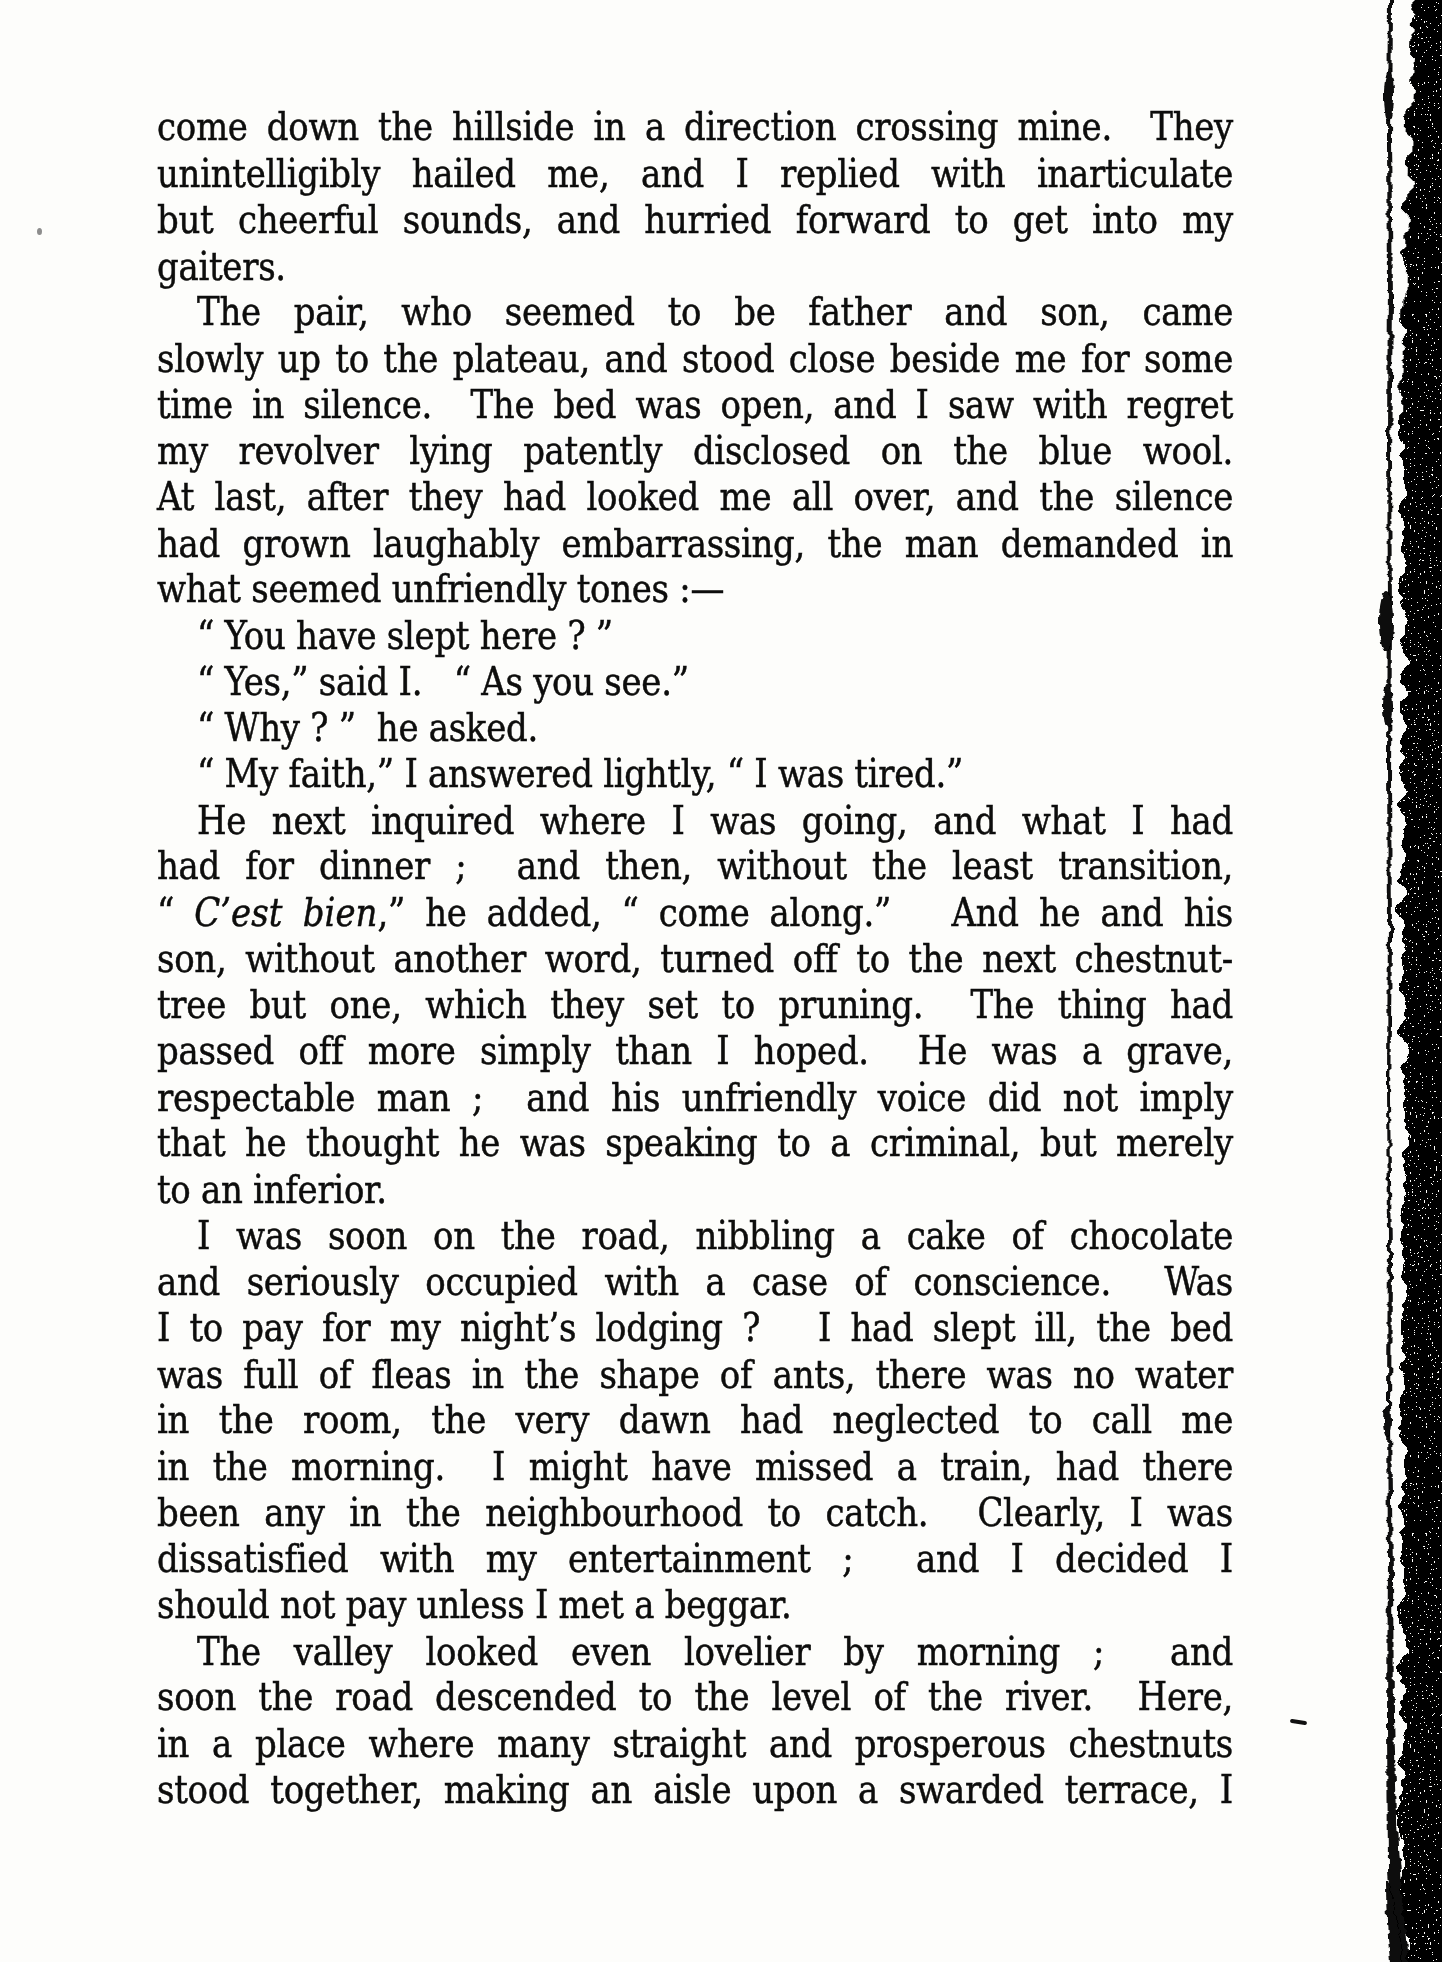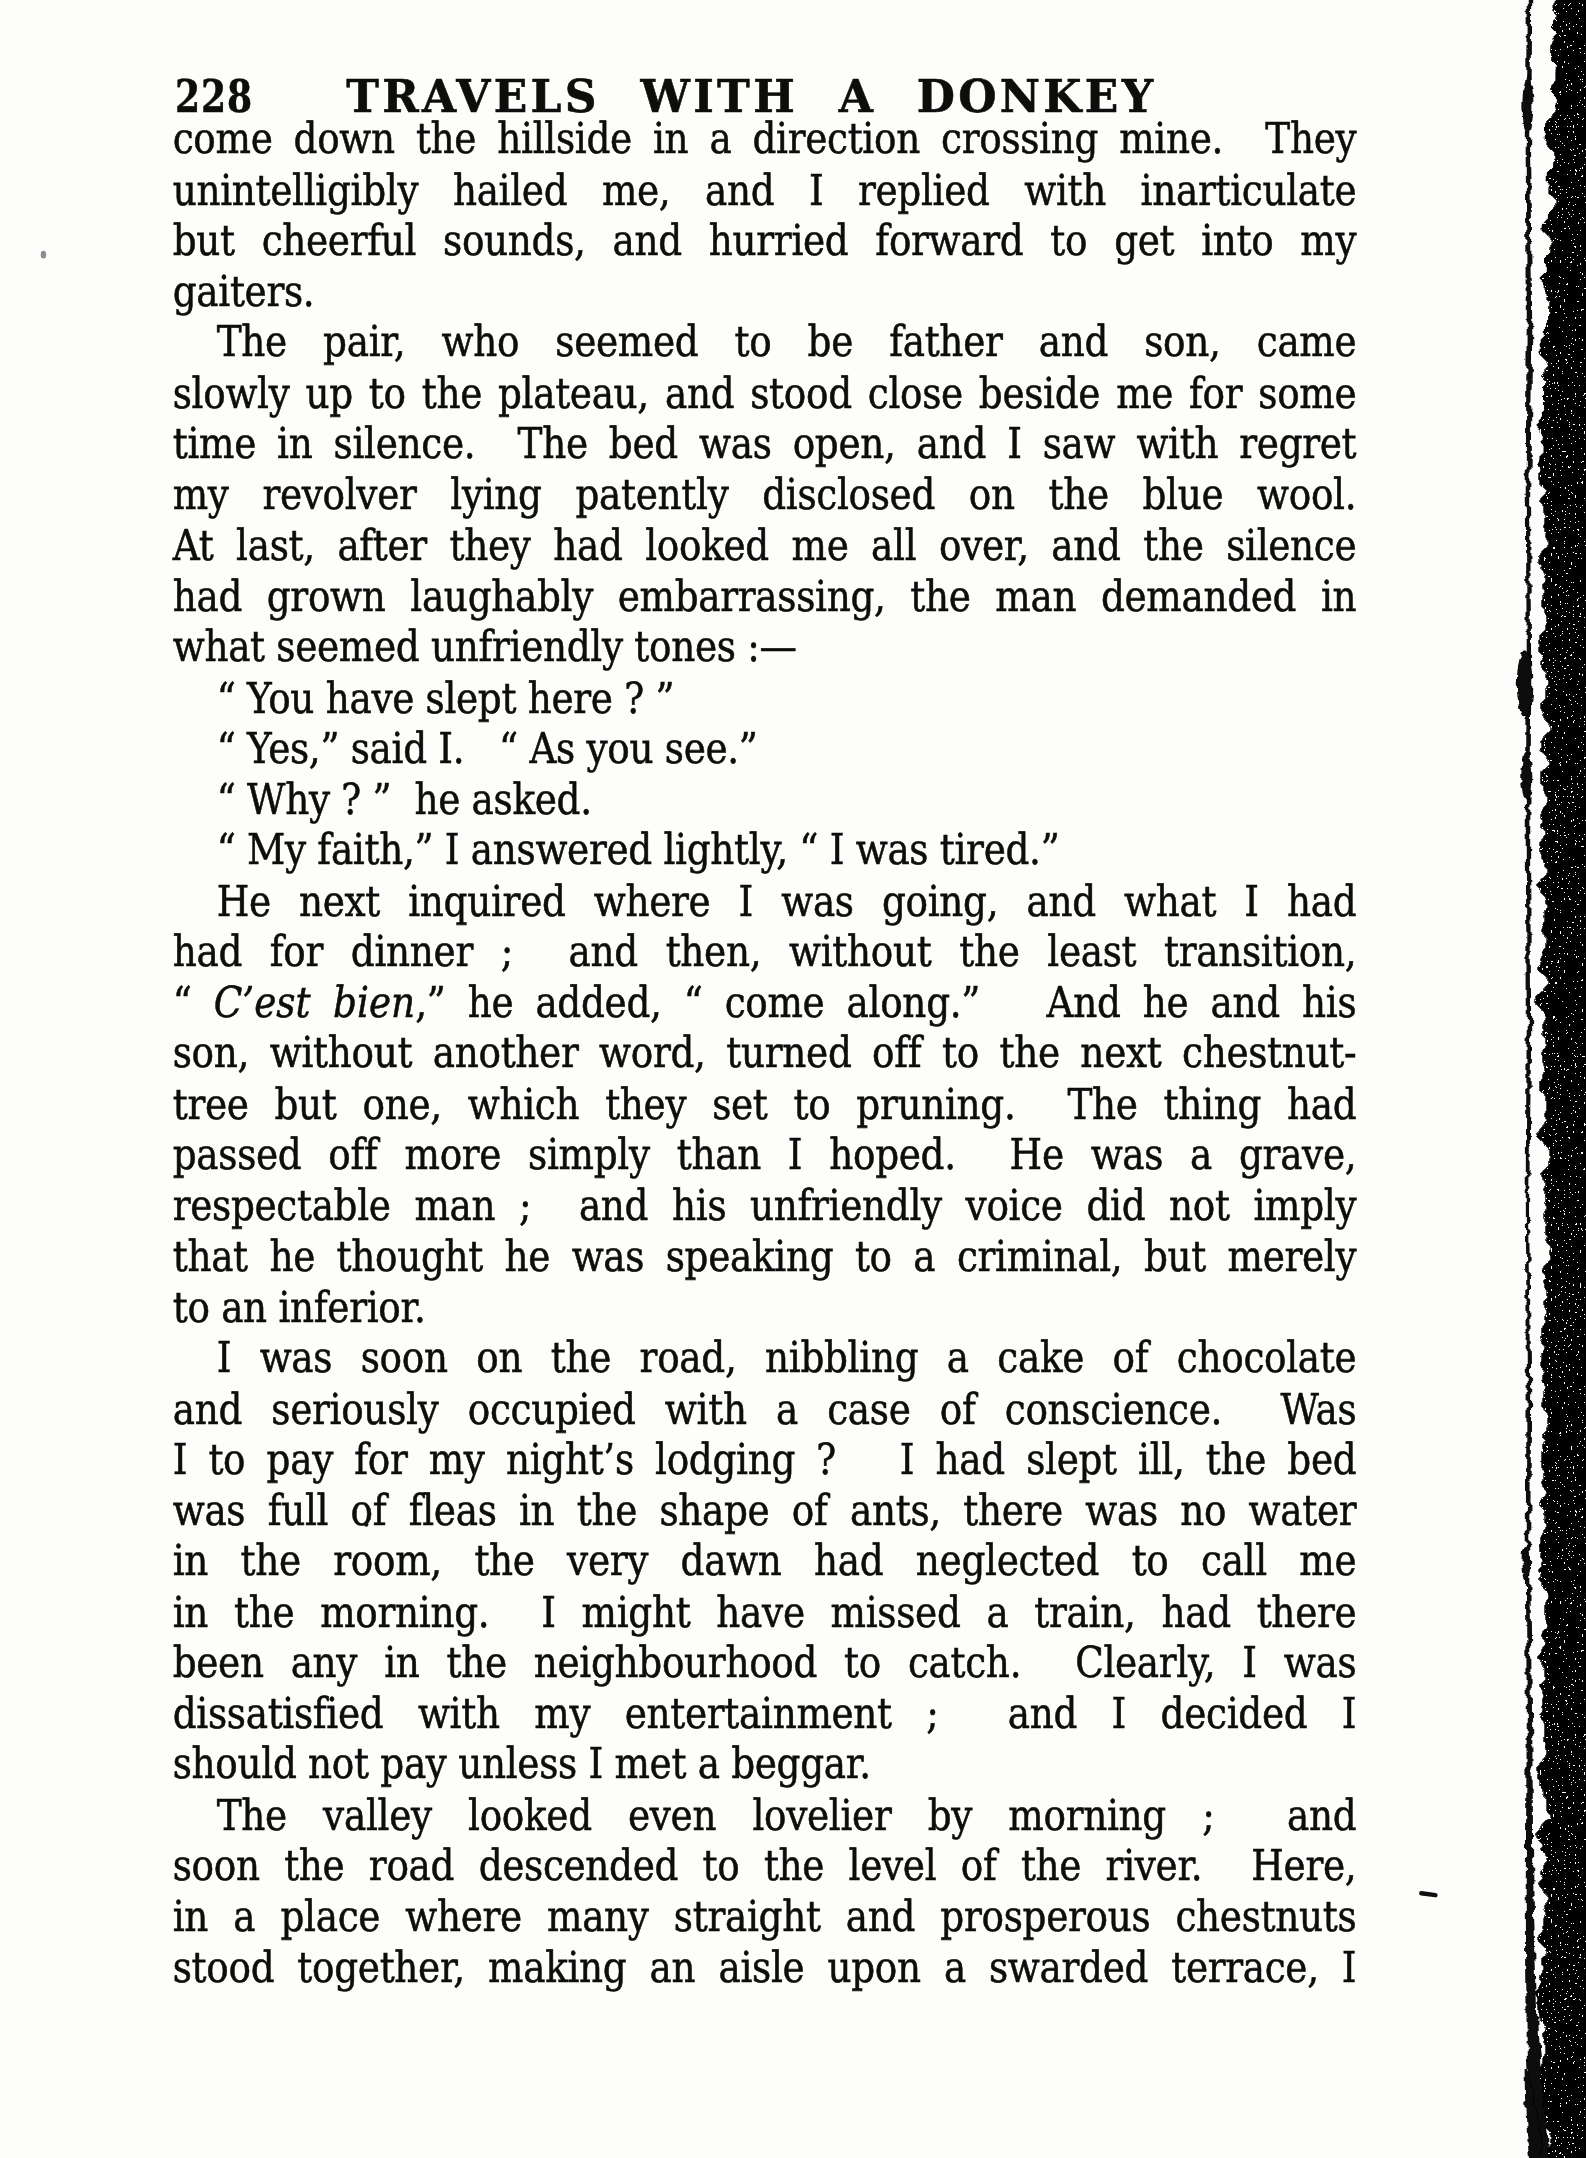--- a/index.html
+++ b/index.html
@@ -56,24 +56,20 @@
   .dashmark{
     position:absolute;left:1290px;top:1720px;width:17px;height:4px;
     background:#101010;border-radius:2px;transform:rotate(8deg);
   }
 </style>
 </head>
 <body>
 
 <div class="sheet">
 
-  <div class="pageheader">
-    <span class="pagenum">228</span>
-    <span class="runtitle">TRAVELS WITH A DONKEY</span>
-  </div>
 
   <div class="bodytext">
       <div class="line j">come down the hillside in a direction crossing mine.  They</div>
       <div class="line j">unintelligibly hailed me, and I replied with inarticulate</div>
       <div class="line j">but cheerful sounds, and hurried forward to get into my</div>
       <div class="line">gaiters.</div>
       <div class="line j ind">The pair, who seemed to be father and son, came</div>
       <div class="line j">slowly up to the plateau, and stood close beside me for some</div>
       <div class="line j">time in silence.  The bed was open, and I saw with regret</div>
       <div class="line j">my revolver lying patently disclosed on the blue wool.</div>

